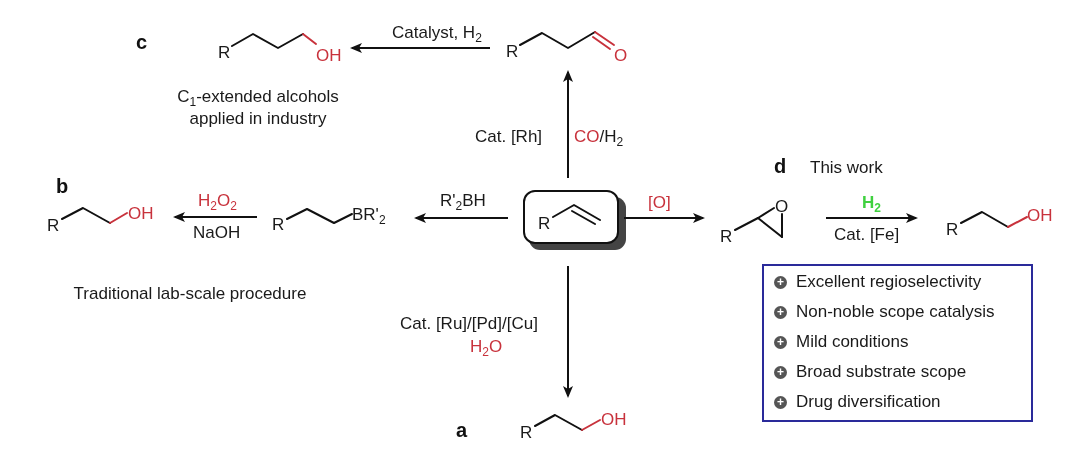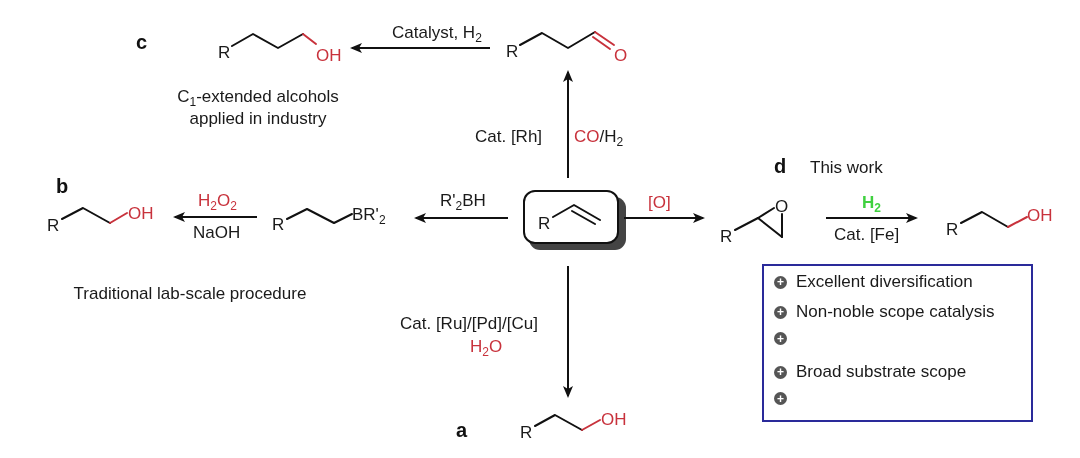--- a/index.html
+++ b/index.html
@@ -109,29 +109,31 @@
     <text class="t" x="946" y="235">R</text>
     <polyline class="bond" points="961,223 982,212 1008,227"></polyline>
     <line class="rbond" x1="1008" y1="227" x2="1027" y2="217"></line>
     <text class="t red" x="1027" y="221">OH</text>
   </g>
 </svg>
 
 <div class="box">
   <div class="adv" style="top:6px">
     <span class="plus">+</span>
-    <span>Excellent diversification</span>
+    <span>Excellent regioselectivity</span>
   </div>
   <div class="adv" style="top:36px">
     <span class="plus">+</span>
     <span>Non-noble scope catalysis</span>
   </div>
   <div class="adv" style="top:66px">
     <span class="plus">+</span>
+    <span>Mild conditions</span>
   </div>
   <div class="adv" style="top:96px">
     <span class="plus">+</span>
     <span>Broad substrate scope</span>
   </div>
   <div class="adv" style="top:126px">
     <span class="plus">+</span>
+    <span>Drug diversification</span>
   </div>
 </div>
 
 </body></html>

